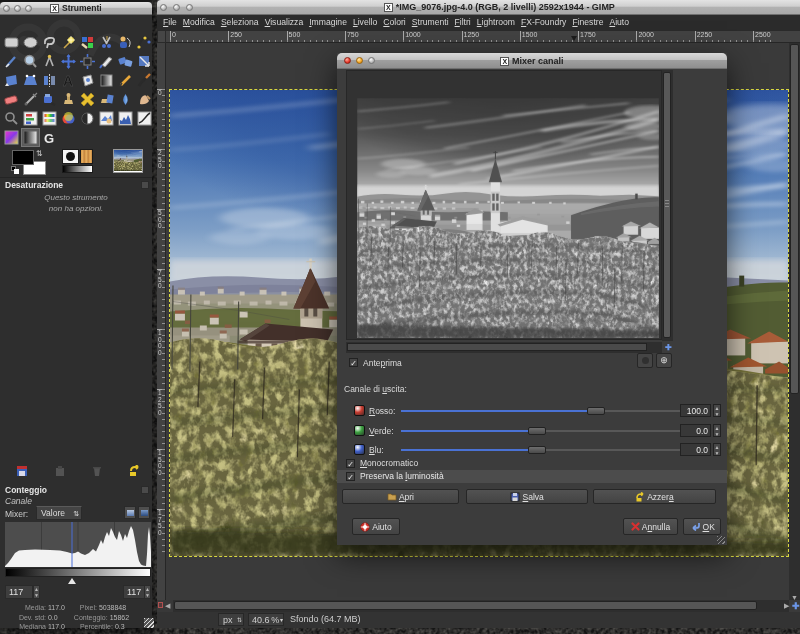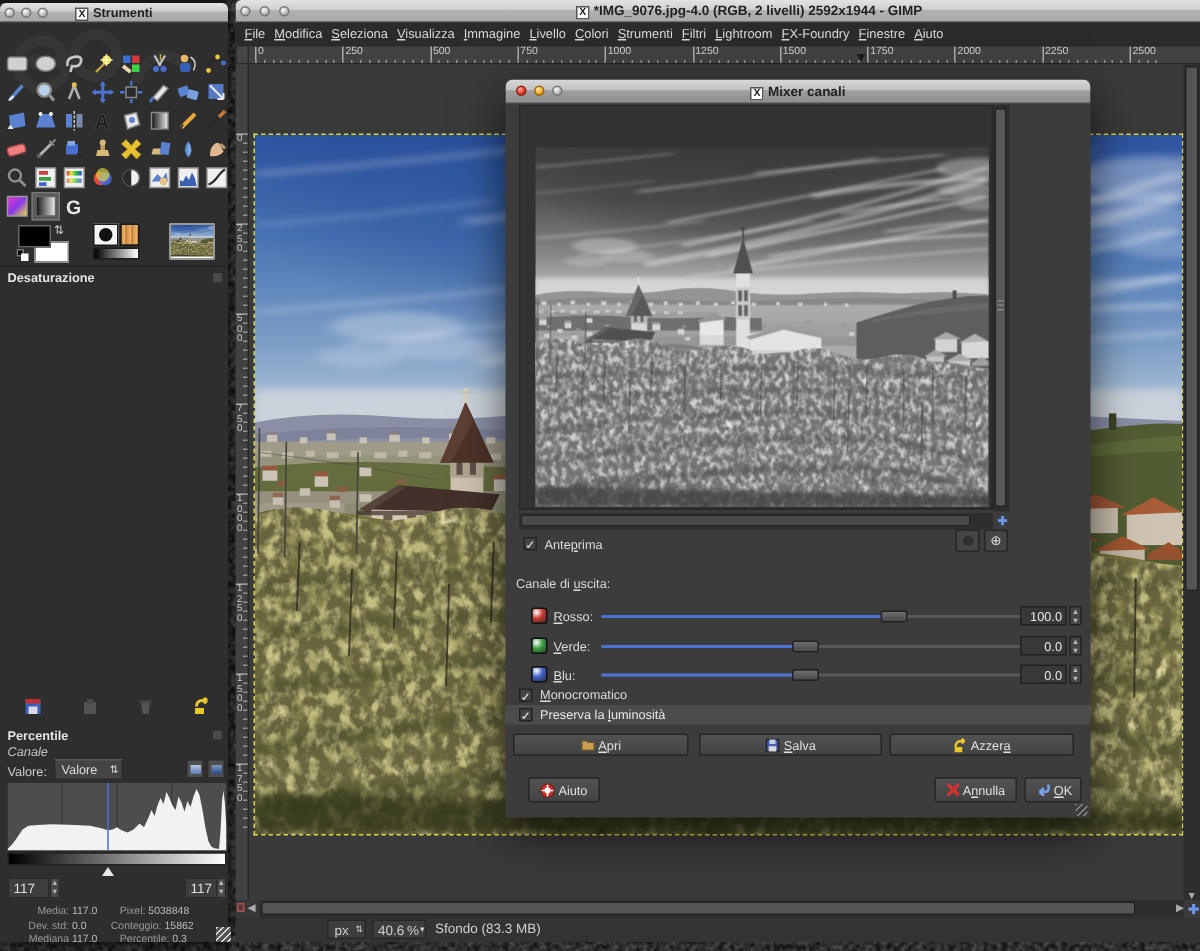--- a/index.html
+++ b/index.html
@@ -252,20 +252,21 @@
   <div class="abs" style="left:62px;top:163px;width:31px;height:8px;border:1px solid #1a1a1a;background:linear-gradient(90deg,#000,#fff)"></div>
   <div class="abs" style="left:113px;top:147px;width:30px;height:24px;background:#fff;border:1px solid #999">
     <svg width="28" height="21" viewBox="0 0 621 467" preserveAspectRatio="none" style="position:absolute;left:0;top:0">
         <use href="#scene"></use>
       </svg>
   </div>
 
   <div class="abs" style="left:0;top:175px;width:152px;height:1px;background:#242424"></div>
   <div class="abs" style="left:5px;top:178px;font-size:8.5px;font-weight:bold;color:#e4e4e4">Desaturazione</div>
   <div class="abs" style="left:141px;top:179px;width:8px;height:8px;background:#4a4a4a;border:1px solid #2a2a2a"></div>
+  <div class="abs" style="left:0;top:191px;width:152px;text-align:center;font-size:8px;font-style:italic;color:#a8a8a8;line-height:10.5px">Questo strumento<br>non ha opzioni.</div>
 
   <div id="tbbtns" class="abs" style="left:0;top:460px;width:152px;height:18px">
       <svg class="abs" style="left:16px;top:3px" width="12" height="12">
         <rect x="1" y="1" width="10" height="10" fill="#3a5fb8"></rect>
         <rect x="1" y="1" width="10" height="3" fill="#c03030"></rect>
         <rect x="3" y="6" width="6" height="5" fill="#d8d8e8"></rect>
       </svg>
       <svg class="abs" style="left:54px;top:3px" width="12" height="12" opacity="0.35">
         <rect x="2" y="3" width="8" height="8" fill="#999"></rect>
         <rect x="4" y="1" width="4" height="3" fill="#777"></rect>
@@ -273,24 +274,24 @@
       <svg class="abs" style="left:91px;top:3px" width="12" height="12" opacity="0.35">
         <path d="M3,3 L9,3 L8,11 L4,11 Z" fill="#999"></path>
         <rect x="2" y="2" width="8" height="1.5" fill="#777"></rect>
       </svg>
       <svg class="abs" style="left:128px;top:3px" width="12" height="12">
         <path d="M3,6 Q3,2 7,2 L10,2 M10,2 L8,0 M10,2 L8,4" stroke="#e8c828" stroke-width="2" fill="none"></path>
         <rect x="2" y="7" width="6" height="4" fill="#e8c828"></rect>
       </svg>
     </div>
 
-  <div class="abs" style="left:5px;top:483px;font-size:8.5px;font-weight:bold;color:#e4e4e4">Percentile</div>
+  <div class="abs" style="left:5px;top:483px;font-size:8.5px;font-weight:bold;color:#e4e4e4">Conteggio</div>
   <div class="abs" style="left:141px;top:484px;width:8px;height:8px;background:#4a4a4a;border:1px solid #2a2a2a"></div>
   <div class="abs" style="left:5px;top:494px;font-size:8.5px;font-style:italic;color:#c2c2c2">Canale</div>
-  <div class="abs" style="left:5px;top:506px;font-size:8.5px;color:#cccccc;line-height:12px">Valore:</div>
+  <div class="abs" style="left:5px;top:506px;font-size:8.5px;color:#cccccc;line-height:12px">Mixer:</div>
   <div class="abs" style="left:36px;top:504px;width:46px;height:14px;background:#444;border:1px solid #2a2a2a;border-top-color:#5a5a5a;font-size:8.5px;color:#ddd;line-height:13px;padding-left:4px">Valore <span style="float:right;margin-right:2px;font-size:7px">⇅</span></div>
   <div class="abs" style="left:124px;top:504px;width:12px;height:13px;background:#4e4e4e;border:1px solid #2a2a2a">
       <div class="abs" style="left:2px;top:3px;width:7px;height:6px;background:linear-gradient(#b8c8e0,#5a7ab0)"></div>
     </div>
   <div class="abs" style="left:138px;top:504px;width:12px;height:13px;background:#4e4e4e;border:1px solid #2a2a2a">
       <div class="abs" style="left:2px;top:3px;width:7px;height:6px;background:linear-gradient(#7a9ac8,#2a4a80)"></div>
     </div>
 
   <svg class="abs" style="left:5px;top:520px" width="146" height="45">
     <rect width="146" height="45" fill="#4d4d4d"></rect>
@@ -571,21 +572,21 @@
   <div class="abs" style="left:8px;top:600px;width:8px;height:12px;background:#383838;color:#aaa;font-size:7px;line-height:11px">◀</div>
   <div class="abs" style="left:16px;top:600px;width:616px;height:12px;background:#2e2e2e">
     <div class="abs" style="left:1px;top:1px;width:583px;height:9px;background:#555;border:1px solid #222;border-radius:2px"></div>
   </div>
   <div class="abs" style="left:627px;top:600px;width:8px;height:12px;color:#aaa;font-size:7px;line-height:11px">▶</div>
   <div class="abs" style="left:635px;top:601px;color:#6b96e8;font-size:9px;font-weight:bold">✚</div>
 
   <div class="abs" style="left:0;top:612px;width:643px;height:16px;background:#333333;color:#cfcfcf;font-size:9px">
     <div class="abs" style="left:61px;top:1px;width:26px;height:13px;background:#3e3e3e;border:1px solid #272727;line-height:12px;padding-left:4px">px <span style="float:right;font-size:6px;margin-right:1px">⇅</span></div>
     <div class="abs" style="left:91px;top:1px;width:36px;height:13px;background:#3e3e3e;border:1px solid #272727;line-height:12px;padding-left:3px">40.6 % <span style="float:right;font-size:6px">▾</span></div>
-    <div class="abs" style="left:133px;top:1px;line-height:13px">Sfondo (83.3 MB)</div>
+    <div class="abs" style="left:133px;top:1px;line-height:13px">Sfondo (64.7 MB)</div>
   </div>
 </div>
 
 <svg width="0" height="0" style="position:absolute">
 <defs>
 <linearGradient id="skyg" x1="0" y1="0" x2="0" y2="1">
   <stop offset="0" stop-color="#2f55a0"></stop>
         <stop offset="0.35" stop-color="#4a75b4"></stop>
   <stop offset="0.7" stop-color="#7d9ec6"></stop>
         <stop offset="1" stop-color="#c3d2de"></stop>

